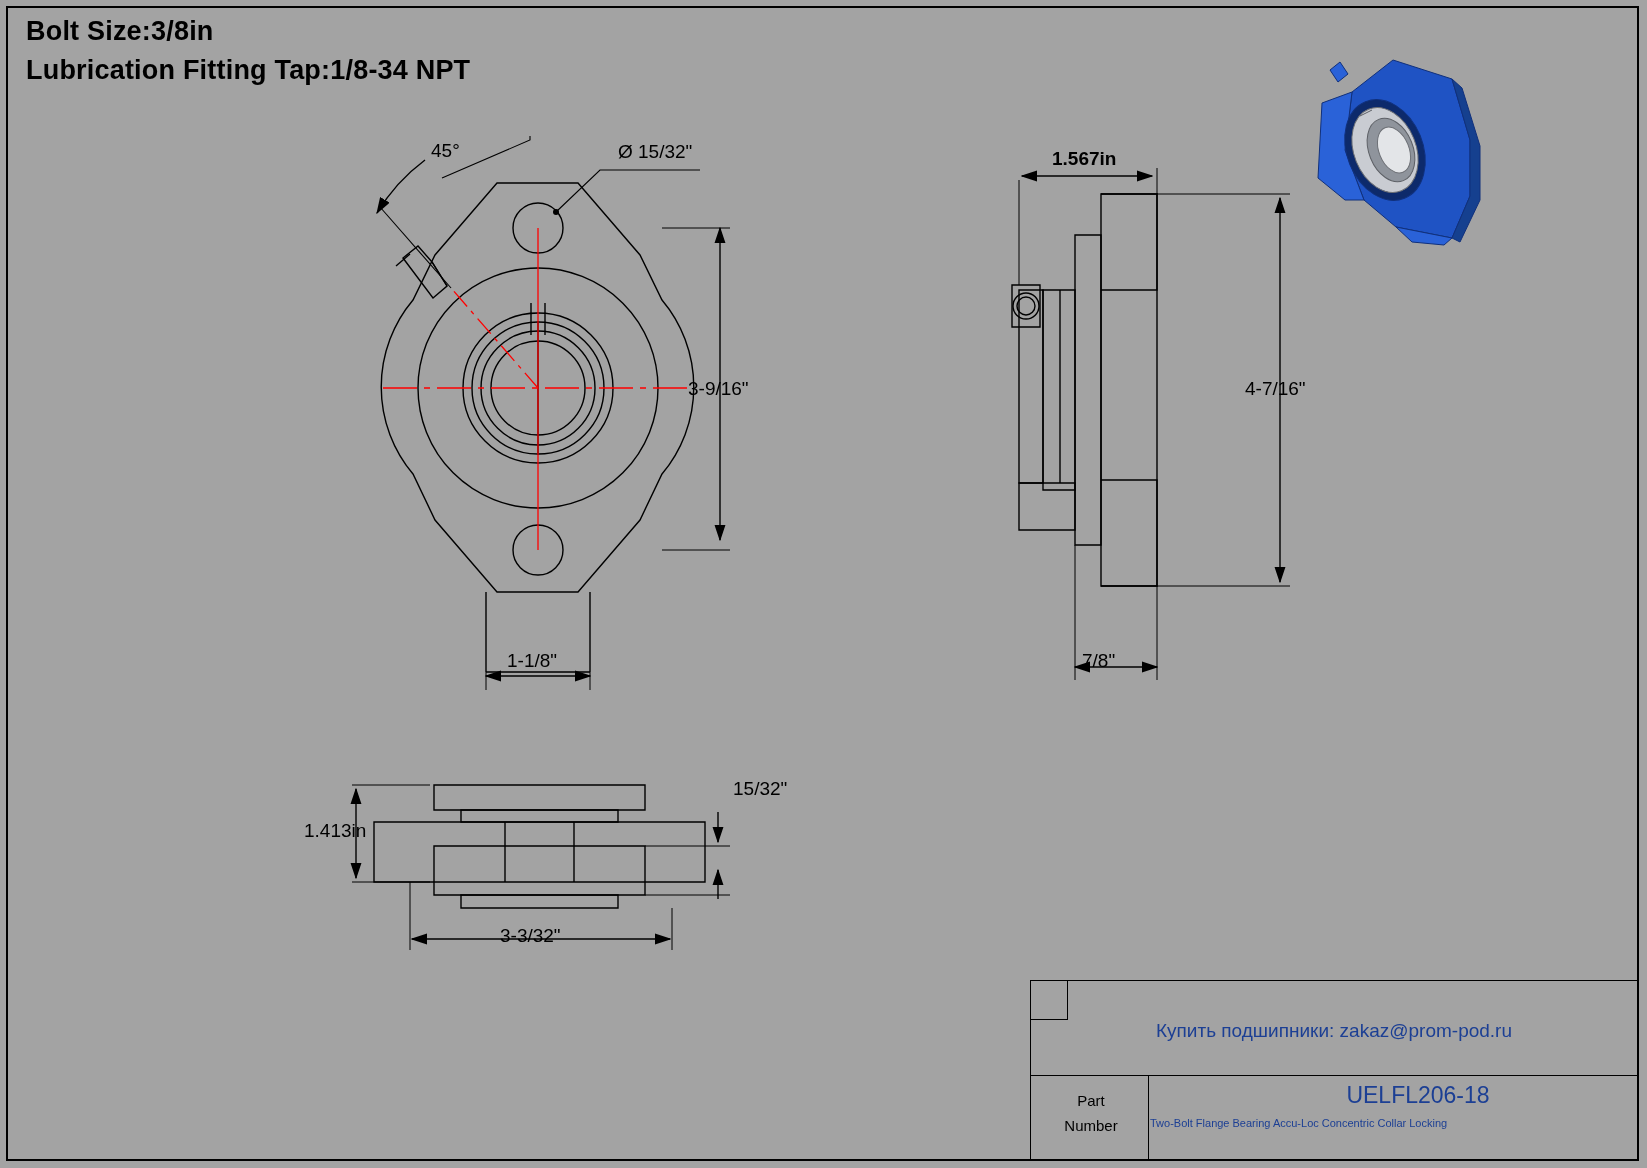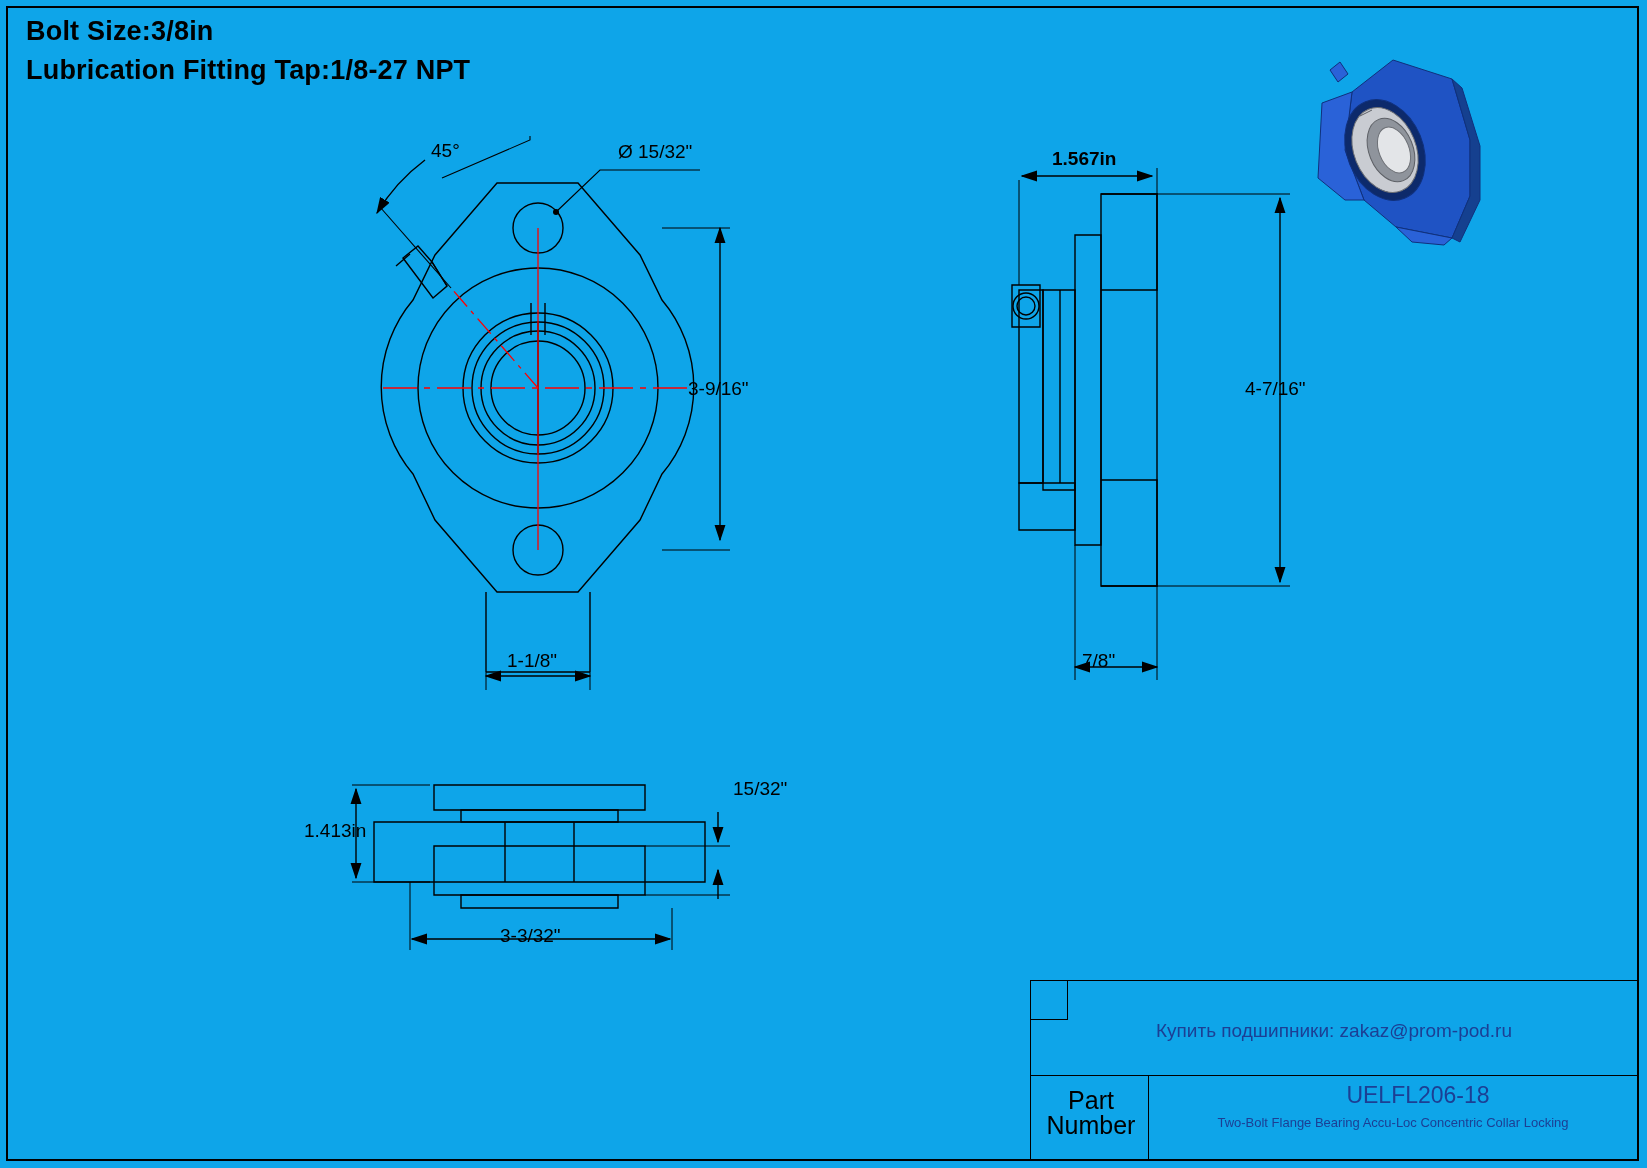--- a/index.html
+++ b/index.html
@@ -8,21 +8,21 @@
     background: #ffffff;
   }
   body {
     font-family: "Liberation Sans", sans-serif;
     color: #000000;
   }
   #sheet {
     position: relative;
     width: 1647px;
     height: 1168px;
-    background: #0ea5e9;
+    background: #a3a3a3;
     overflow: hidden;
   }
   .border-frame {
     position: absolute;
     left: 6px;
     top: 6px;
     width: 1633px;
     height: 1155px;
     border: 2px solid #000;
     box-sizing: border-box;
@@ -87,40 +87,39 @@
     width: 0;
     height: 85px;
     border-left: 1.5px solid #000;
   }
   #tb-partlabel {
     position: absolute;
     left: 1035px;
     top: 1088px;
     width: 112px;
     text-align: center;
-    font-size: 25px;
+    font-size: 15px;
     line-height: 25px;
   }
   #tb-partnum {
     position: absolute;
     left: 1150px;
     top: 1082px;
     width: 486px;
     text-align: center;
     font-size: 23px;
     color: #1c3f94;
     padding-left: 25px;
   }
   #tb-desc {
     position: absolute;
     left: 1150px;
     top: 1112px;
     width: 486px;
-    text-align: center;
-    font-size: 13px;
+    font-size: 11px;
     line-height: 22px;
     color: #1c3f94;
   }
   #tb-notch {
     position: absolute;
     left: 1030px;
     top: 980px;
     width: 38px;
     height: 40px;
     border-right: 1.5px solid #000;
@@ -129,21 +128,21 @@
   }
 </style>
 </head>
 <body>
 
 <div id="sheet">
 
   <div class="border-frame"></div>
 
   <div class="hdr" id="hdr1">Bolt Size:3/8in</div>
-  <div class="hdr" id="hdr2">Lubrication Fitting Tap:1/8-27 NPT</div>
+  <div class="hdr" id="hdr2">Lubrication Fitting Tap:1/8-34 NPT</div>
 
   <svg class="dwg" viewBox="0 0 1647 1168">
     <defs>
       <marker id="arrH" markerWidth="12" markerHeight="8" refX="11" refY="4" orient="auto">
         <polygon points="0,0 12,4 0,8" fill="#000"></polygon>
       </marker>
       <marker id="arrT" markerWidth="12" markerHeight="8" refX="1" refY="4" orient="auto">
         <polygon points="12,0 0,4 12,8" fill="#000"></polygon>
       </marker>
     </defs>

